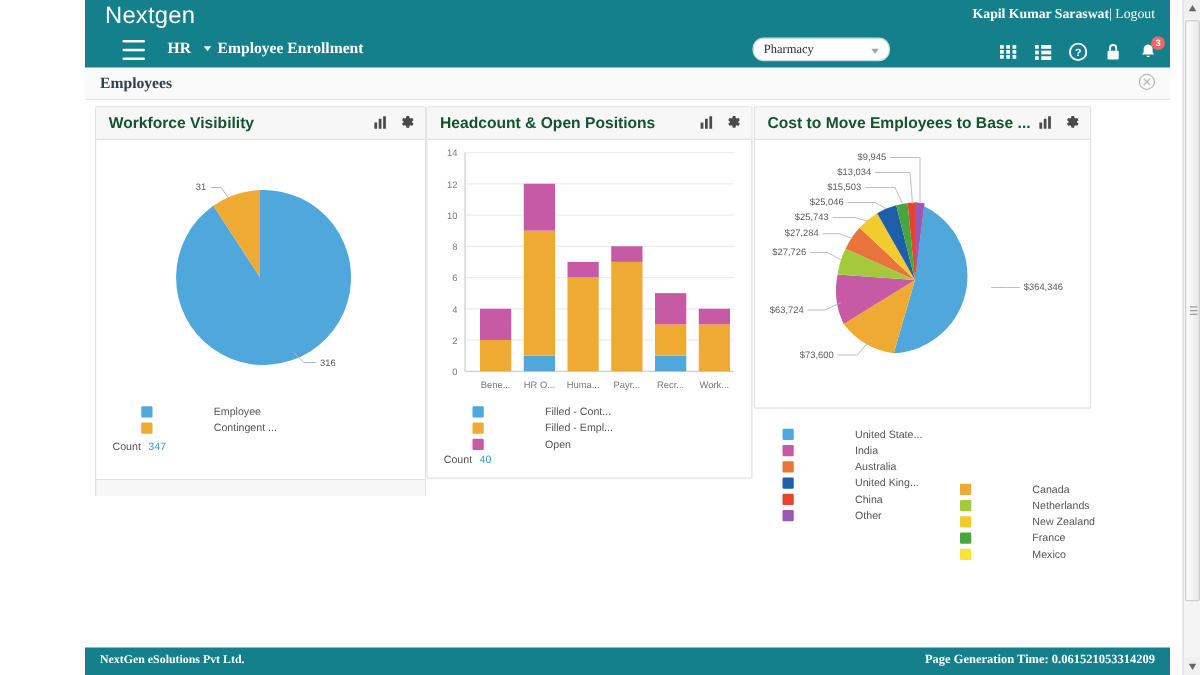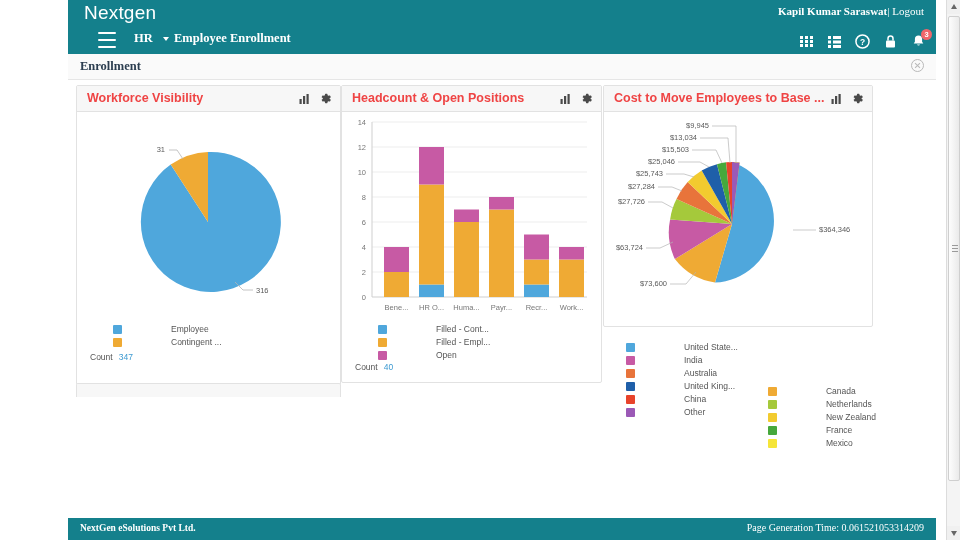--- a/index.html
+++ b/index.html
@@ -91,21 +91,21 @@
   .panel {
     position:absolute; background:#ffffff;
     border:1px solid #e2e2e2; border-radius:2px;
   }
   .panel-head {
     position:relative; height:26px; background:#f7f7f7;
     border-bottom:1px solid #e2e2e2;
   }
   .panel-title {
     position:absolute; left:10px; top:5px; font-size:12.5px; font-weight:bold;
-    color:#ef4444; font-family:"Liberation Sans", sans-serif; white-space:nowrap;text-align:right;
+    color:#14532d; font-family:"Liberation Sans", sans-serif; white-space:nowrap;text-align:right;
   }
   .panel-tools { position:absolute; right:8px; top:5px; display:flex; gap:8px; align-items:center; }
   .panel-tools .ic { cursor:pointer; }
   .panel-body { position:relative; }
 
   
   .legend { display:flex; flex-wrap:wrap; }
   .legend-item { display:flex; align-items:center; margin:0 10px 3px 0;gap:44px; }
   .swatch { width:9px; height:9px; border-radius:1px; margin-right:5px; flex:none; }
   .legend-label { font-size:8.5px; color:#555; font-family:"Liberation Sans", sans-serif; white-space:nowrap; }
@@ -126,21 +126,21 @@
   .app-footer {
     position:absolute; left:68px; top:518px; width:868px; height:22px;
     background:#14808c;
   }
   .footer-left {
     position:absolute; left:12px; top:5px; color:#fff;
     font-family:"Liberation Serif", serif; font-weight:bold; font-size:9.5px;
   }
   .footer-right {
     position:absolute; right:12px; top:4px; color:#fff;
-    font-family:"Liberation Serif", serif; font-weight:normal; font-size:10px;
+    font-family:"Liberation Serif", serif; font-weight:bold; font-size:10px;
   }
 
   
   .scrollbar {
     position:absolute; right:0; top:0; width:14px; height:540px;
     background:#f4f4f4; border-left:1px solid #dcdcdc;
   }
   .sb-arrow {
     position:absolute; left:0; width:14px; height:14px; background:#f0f0f0; cursor:pointer;
   }
@@ -174,20 +174,24 @@
     <div class="navrow">
       <div class="hamburger">
         <i></i>
           <i></i>
           <i></i>
       </div>
       <div class="nav-link nav-hr">HR</div>
       <div class="nav-caret"></div>
       <div class="nav-link nav-emp">Employee Enrollment</div>
 
+      <div class="select-pharmacy">
+        <span>Pharmacy</span>
+        <span class="select-caret"></span>
+      </div>
 
       <div class="hdr-icons">
         <span class="ic">
           <svg width="15" height="15" viewBox="0 0 15 15">
               <g fill="#fff">
             <rect x="1" y="2" width="3" height="3"></rect>
                 <rect x="6" y="2" width="3" height="3"></rect>
                 <rect x="11" y="2" width="3" height="3"></rect>
             <rect x="1" y="6" width="3" height="3"></rect>
                 <rect x="6" y="6" width="3" height="3"></rect>
@@ -227,21 +231,21 @@
             <path d="M7.5 1.5 a3.6 3.6 0 0 1 3.6 3.6 v2.6 l1.2 1.8 H2.7 l1.2 -1.8 V5.1 A3.6 3.6 0 0 1 7.5 1.5 Z" fill="#fff"></path>
             <path d="M6 10.5 a1.6 1.6 0 0 0 3 0 Z" fill="#fff"></path>
           </svg>
           <span class="badge">3</span>
         </span>
       </div>
     </div>
   </div>
 
   <div class="page-titlebar">
-    <div class="page-title">Enrollment</div>
+    <div class="page-title">Employees</div>
     <div class="close-circle"></div>
   </div>
 
   <div class="panel" style="left:76px; top:85px; width:265px; height:300px;">
     <div class="panel-head">
       <div class="panel-title">Workforce Visibility</div>
       <div class="panel-tools">
         <span class="ic">
           <svg width="12" height="12" viewBox="0 0 12 12">
               <g fill="#4a4a4a">

